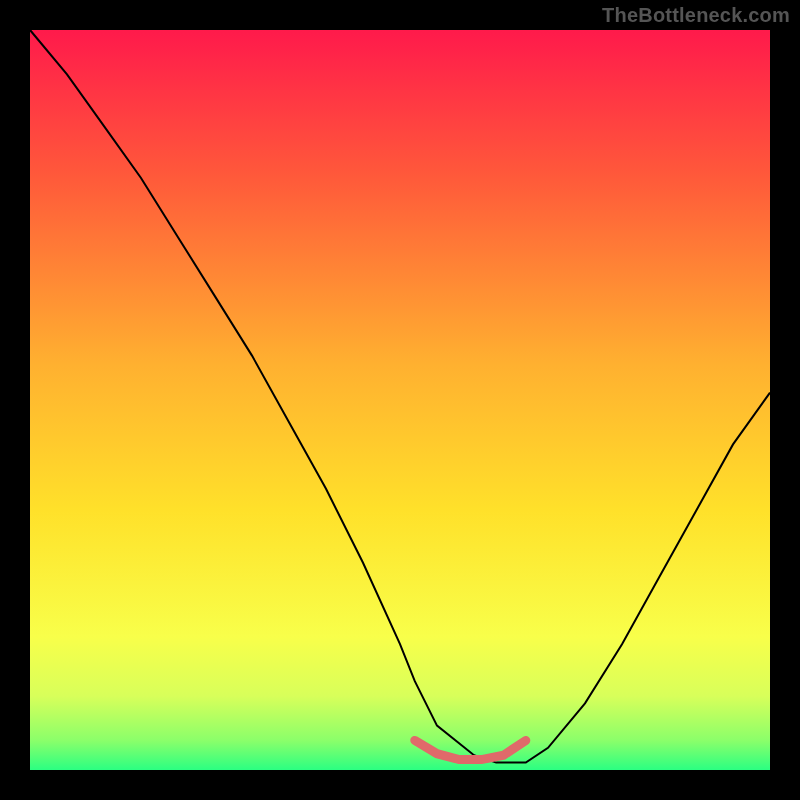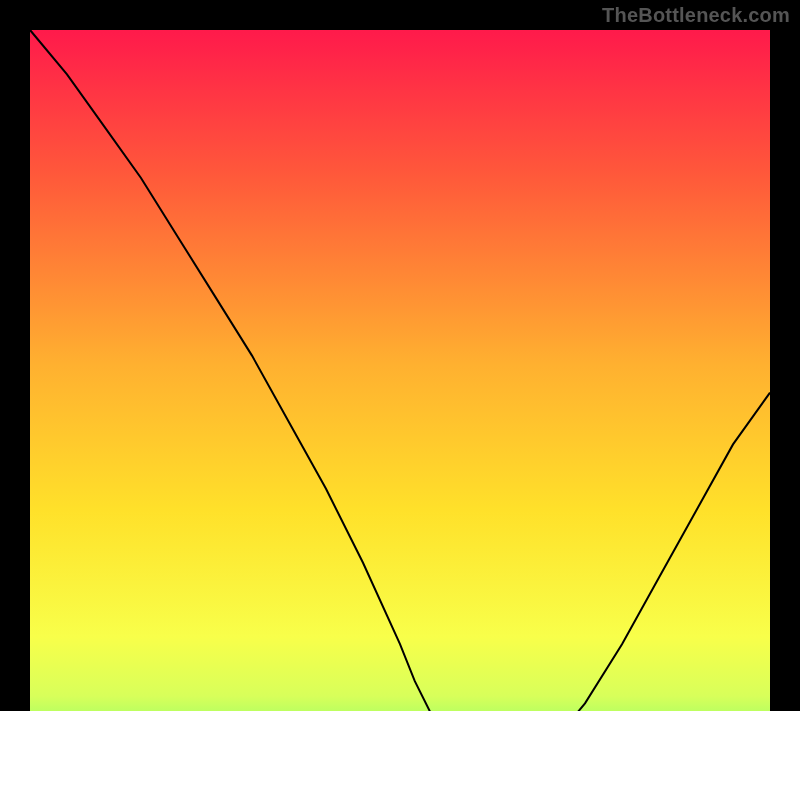--- a/index.html
+++ b/index.html
@@ -3,21 +3,21 @@
 <meta charset="utf-8">
 <style>
   body {
     margin: 0;
     padding: 0;
     background: #fff;
     font-family: Arial, Helvetica, sans-serif;
   }
   .wrap {
     width: 800px;
-    height: 711px;
+    height: 800px;
     position: relative;
   }
   .watermark {
     position: absolute;
     top: 4px;
     right: 10px;
     font-size: 20px;
     font-weight: bold;
     color: #555;
     letter-spacing: 0.2px;

